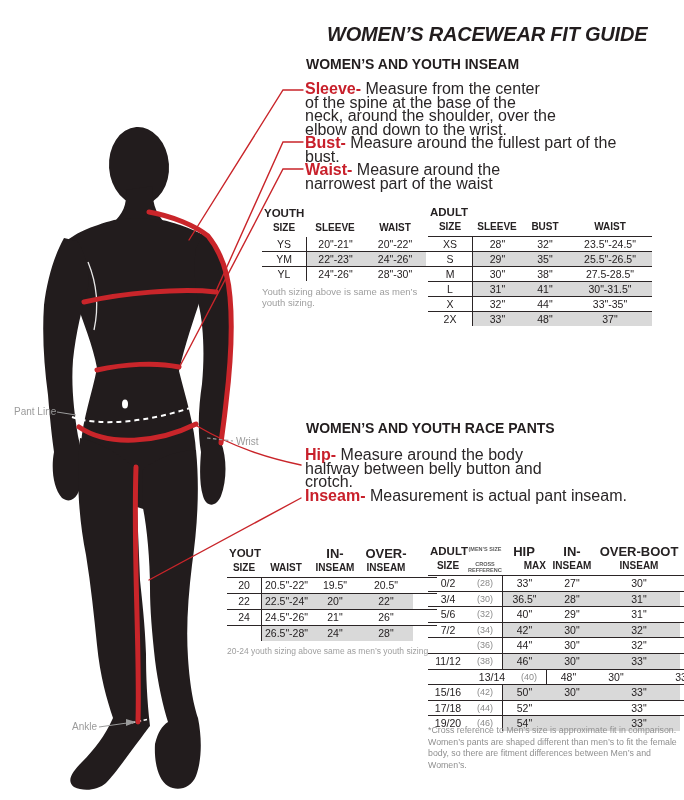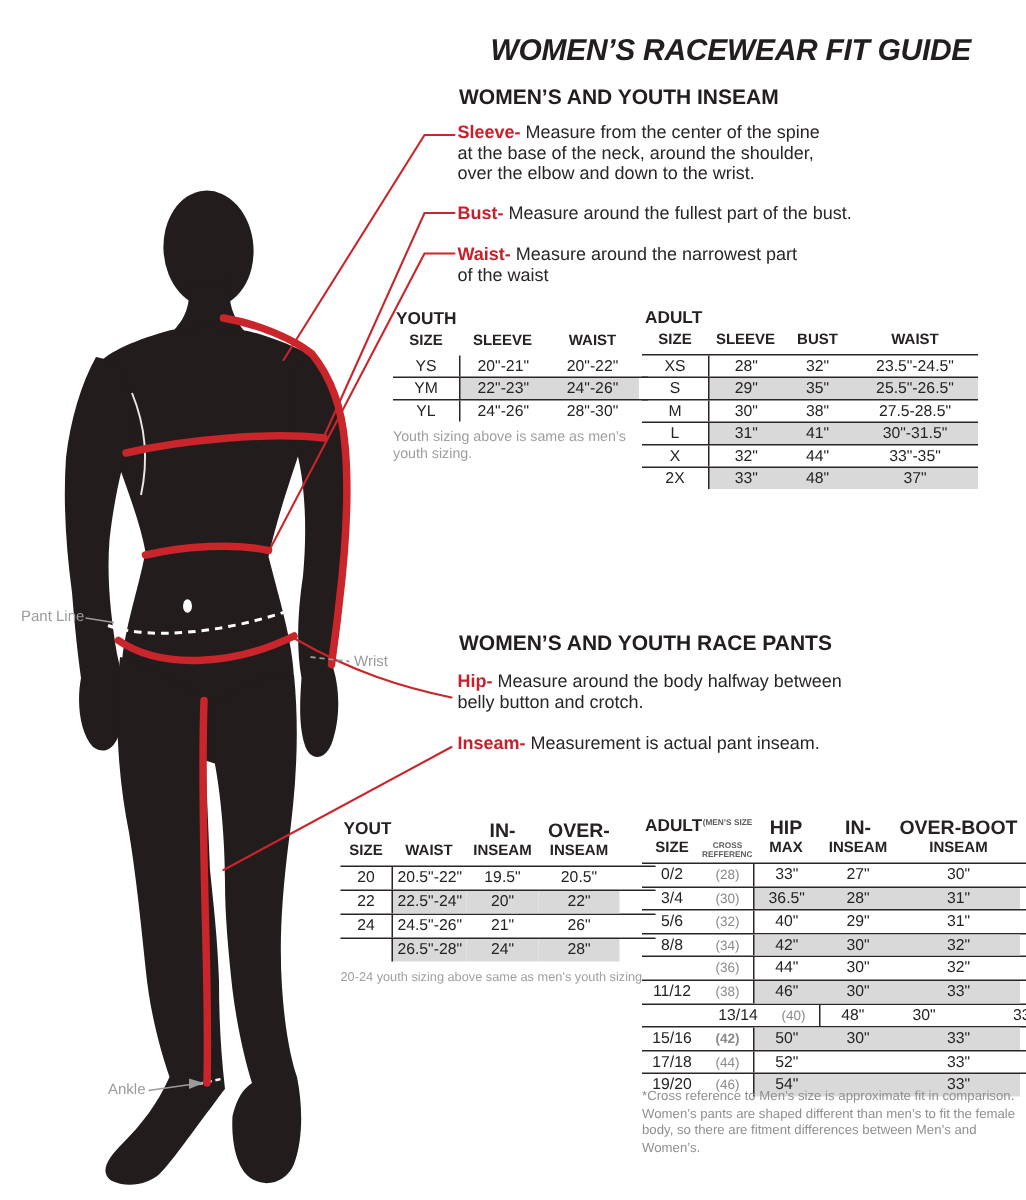--- a/index.html
+++ b/index.html
@@ -7,21 +7,21 @@
     position:relative;width:684px;height:800px;background:#ffffff;overflow:hidden;
     font-family:"Liberation Sans", sans-serif;color:#262223;
   }
   #figure-svg{position:absolute;left:0;top:0;z-index:0;pointer-events:none;}
   .abs{position:absolute;z-index:1;}
   .page-title{
     font-size:20px;font-weight:800;font-style:italic;letter-spacing:-0.2px;
     color:#221d1e;white-space:nowrap;
   }
   .section-heading{font-size:14px;font-weight:800;color:#221d1e;white-space:nowrap;}
-  .para{font-size:12px;line-height:13.5px;color:#2a2627;}
+  .para{font-size:16px;line-height:13.5px;color:#2a2627;}
   .mlabel{color:#c8202b;font-weight:700;}
   .fig-label{font-size:10px;color:#9b9b9b;}
   
   .fit-table{position:absolute;z-index:1;}
   .trow{display:flex;align-items:stretch;}
   .tcell{box-sizing:border-box;flex:0 0 auto;font-size:10.5px;text-align:center;overflow:hidden;}
   .thead1 .tcell{height:15px;line-height:15px;font-weight:700;font-size:13px;}
   .thead2 .tcell{height:16px;line-height:13px;font-weight:700;font-size:10px;}
   .gtitle{font-size:11.5px !important;font-weight:800 !important;text-align:left;padding-left:2px;}
   .tiny{font-size:5.5px !important;line-height:6px !important;font-weight:600;color:#5a5a5a;padding-top:2px;}
@@ -228,21 +228,21 @@
       <div class="trow thead1">
         <div class="tcell gtitle" style="width: 40px;">ADULT</div>
         <div class="tcell tiny" style="width: 34px;">(MEN’S SIZE</div>
         <div class="tcell" style="width: 44px;">HIP</div>
         <div class="tcell" style="width: 52px;">IN-BOOT</div>
         <div class="tcell" style="width: 82px;">OVER-BOOT</div>
       </div>
       <div class="trow thead2 hrule">
         <div class="tcell" style="width: 40px;">SIZE</div>
         <div class="tcell tiny" style="width: 34px;">CROSS REFFERENCE*)</div>
-        <div class="tcell" style="width: 44px;">MAX</div>
+        <div class="tcell" style="width: 44px; text-align: right;">MAX</div>
         <div class="tcell" style="width: 52px;">INSEAM</div>
         <div class="tcell" style="width: 82px;">INSEAM</div>
       </div>
       <div class="trow drow">
         <div class="tcell rowlabel" style="width: 40px;">0/2</div>
         <div class="tcell muted" style="width: 34px;">(28)</div>
         <div class="tcell vdiv" style="width: 44px;">33"</div>
         <div class="tcell" style="width: 52px;">27"</div>
         <div class="tcell" style="width: 82px;">30"</div>
       </div>
@@ -254,21 +254,21 @@
         <div class="tcell shade" style="width: 82px;">31"</div>
       </div>
       <div class="trow drow rrule">
         <div class="tcell rowlabel" style="width: 40px;">5/6</div>
         <div class="tcell muted" style="width: 34px;">(32)</div>
         <div class="tcell vdiv" style="width: 44px;">40"</div>
         <div class="tcell" style="width: 52px;">29"</div>
         <div class="tcell" style="width: 82px;">31"</div>
       </div>
       <div class="trow drow rrule">
-        <div class="tcell rowlabel" style="width: 40px;">8/8</div>
+        <div class="tcell rowlabel" style="width: 40px;">7/2</div>
         <div class="tcell muted" style="width: 34px;">(34)</div>
         <div class="tcell vdiv shade" style="width: 44px;">42"</div>
         <div class="tcell shade" style="width: 52px;">30"</div>
         <div class="tcell shade" style="width: 82px;">32"</div>
       </div>
       <div class="trow drow rrule">
         <div class="tcell rowlabel" style="width: 40px; margin-top: 48px;">9/10</div>
         <div class="tcell muted" style="width: 34px;">(36)</div>
         <div class="tcell vdiv" style="width: 44px;">44"</div>
         <div class="tcell" style="width: 52px;">30"</div>
@@ -283,21 +283,21 @@
       </div>
       <div class="trow drow rrule">
         <div class="tcell rowlabel" style="width: 40px; margin-left: 44px;">13/14</div>
         <div class="tcell muted" style="width: 34px;">(40)</div>
         <div class="tcell vdiv" style="width: 44px;">48"</div>
         <div class="tcell" style="width: 52px;">30"</div>
         <div class="tcell" style="width: 82px;">33"</div>
       </div>
       <div class="trow drow rrule">
         <div class="tcell rowlabel" style="width: 40px;">15/16</div>
-        <div class="tcell muted" style="width: 34px; font-weight: bold;">(42)</div>
+        <div class="tcell muted" style="width: 34px;">(42)</div>
         <div class="tcell vdiv shade" style="width: 44px;">50"</div>
         <div class="tcell shade" style="width: 52px;">30"</div>
         <div class="tcell shade" style="width: 82px;">33"</div>
       </div>
       <div class="trow drow rrule">
         <div class="tcell rowlabel" style="width: 40px;">17/18</div>
         <div class="tcell muted" style="width: 34px;">(44)</div>
         <div class="tcell vdiv" style="width: 44px;">52"</div>
         <div class="tcell" style="width: 52px;"></div>
         <div class="tcell" style="width: 82px;">33"</div>

